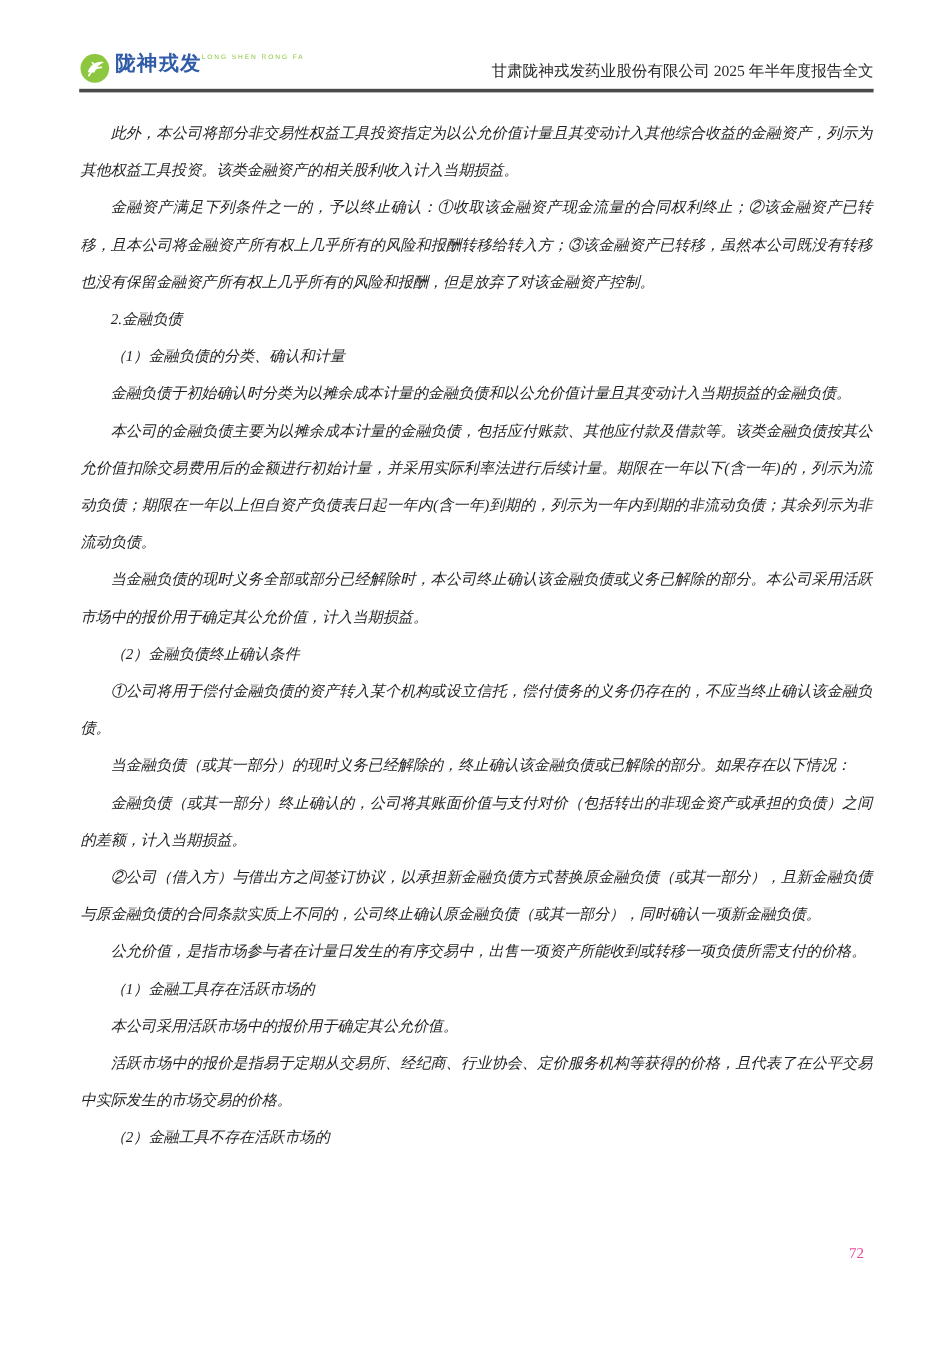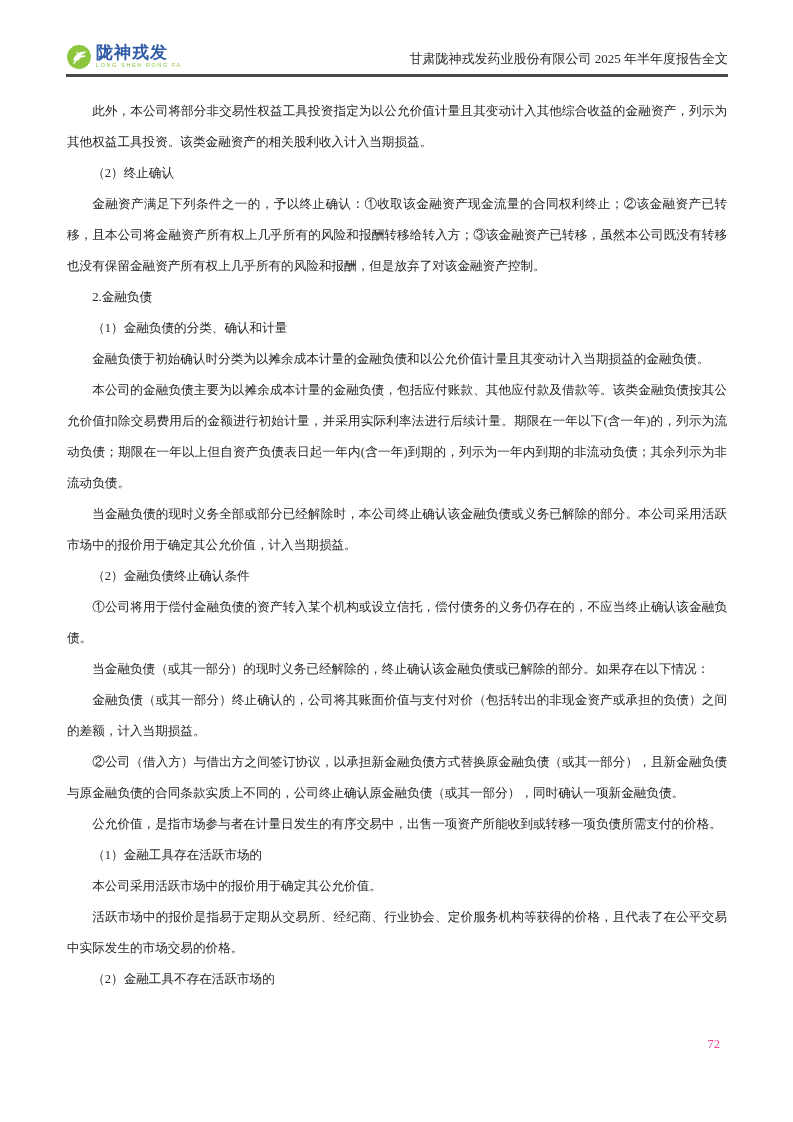--- a/index.html
+++ b/index.html
@@ -16,21 +16,21 @@
   
   .header {
     position: absolute; top: 44px; left: 66px; right: 65px;
     height: 30px;
   }
   .logo {
     position: absolute; left: 0; top: 0;
     display: flex; align-items: flex-start; gap: 4px;
   }
   .logo-mark { width: 26px; height: 26px; display: block; }
-  .logo-text { display: flex; flex-direction: column; line-height: 1; }
+  .logo-text { display: flex; flex-direction: row; line-height: 1; }
   .logo-cn {
     font-family: "Liberation Sans", "DejaVu Sans", sans-serif;
     font-weight: bold; font-size: 17px; letter-spacing: 1px;
     color: var(--logo-blue, #2f5ba7);
   }
   .logo-en {
     font-family: "Liberation Sans", "DejaVu Sans", sans-serif;
     font-size: 5.5px; letter-spacing: 1.6px; margin-top: 2px;
     color: var(--logo-green, #8dc63f);
   }
@@ -39,21 +39,21 @@
     font-size: 13px; color: #2b2b2b;
     white-space: nowrap;
   }
   .header-rule {
     position: absolute; top: 74px; left: 66px; width: 662px; height: 3px;
     background: var(--rule, #4a4a4a);
   }
 
   
   .doc-body {
-    position: absolute; top: 96px; left: 67px; width: 660px;
+    position: absolute; top: 96px; left: 67px; width: 660px; font-style: italic;
   }
   .doc-body p {
     margin: 0;
     font-size: 12.6px;
     line-height: 31px;
     text-align: justify;
     text-indent: 2em;
     color: var(--text, #1f1f1f);
     word-break: break-all;
   }
@@ -82,21 +82,20 @@
         <span class="logo-en">LONG SHEN RONG FA</span>
       </div>
     </div>
     <div class="doc-title">甘肃陇神戎发药业股份有限公司 2025 年半年度报告全文</div>
   </div>
 
   <div class="header-rule"></div>
 
   <div class="doc-body">
     <p>此外，本公司将部分非交易性权益工具投资指定为以公允价值计量且其变动计入其他综合收益的金融资产，列示为其他权益工具投资。该类金融资产的相关股利收入计入当期损益。</p>
-    <p>（2）终止确认</p>
     <p>金融资产满足下列条件之一的，予以终止确认：①收取该金融资产现金流量的合同权利终止；②该金融资产已转移，且本公司将金融资产所有权上几乎所有的风险和报酬转移给转入方；③该金融资产已转移，虽然本公司既没有转移也没有保留金融资产所有权上几乎所有的风险和报酬，但是放弃了对该金融资产控制。</p>
     <p>2.金融负债</p>
     <p>（1）金融负债的分类、确认和计量</p>
     <p>金融负债于初始确认时分类为以摊余成本计量的金融负债和以公允价值计量且其变动计入当期损益的金融负债。</p>
     <p>本公司的金融负债主要为以摊余成本计量的金融负债，包括应付账款、其他应付款及借款等。该类金融负债按其公允价值扣除交易费用后的金额进行初始计量，并采用实际利率法进行后续计量。期限在一年以下(含一年)的，列示为流动负债；期限在一年以上但自资产负债表日起一年内(含一年)到期的，列示为一年内到期的非流动负债；其余列示为非流动负债。</p>
     <p>当金融负债的现时义务全部或部分已经解除时，本公司终止确认该金融负债或义务已解除的部分。本公司采用活跃市场中的报价用于确定其公允价值，计入当期损益。</p>
     <p>（2）金融负债终止确认条件</p>
     <p>①公司将用于偿付金融负债的资产转入某个机构或设立信托，偿付债务的义务仍存在的，不应当终止确认该金融负债。</p>
     <p>当金融负债（或其一部分）的现时义务已经解除的，终止确认该金融负债或已解除的部分。如果存在以下情况：</p>
     <p>金融负债（或其一部分）终止确认的，公司将其账面价值与支付对价（包括转出的非现金资产或承担的负债）之间的差额，计入当期损益。</p>

